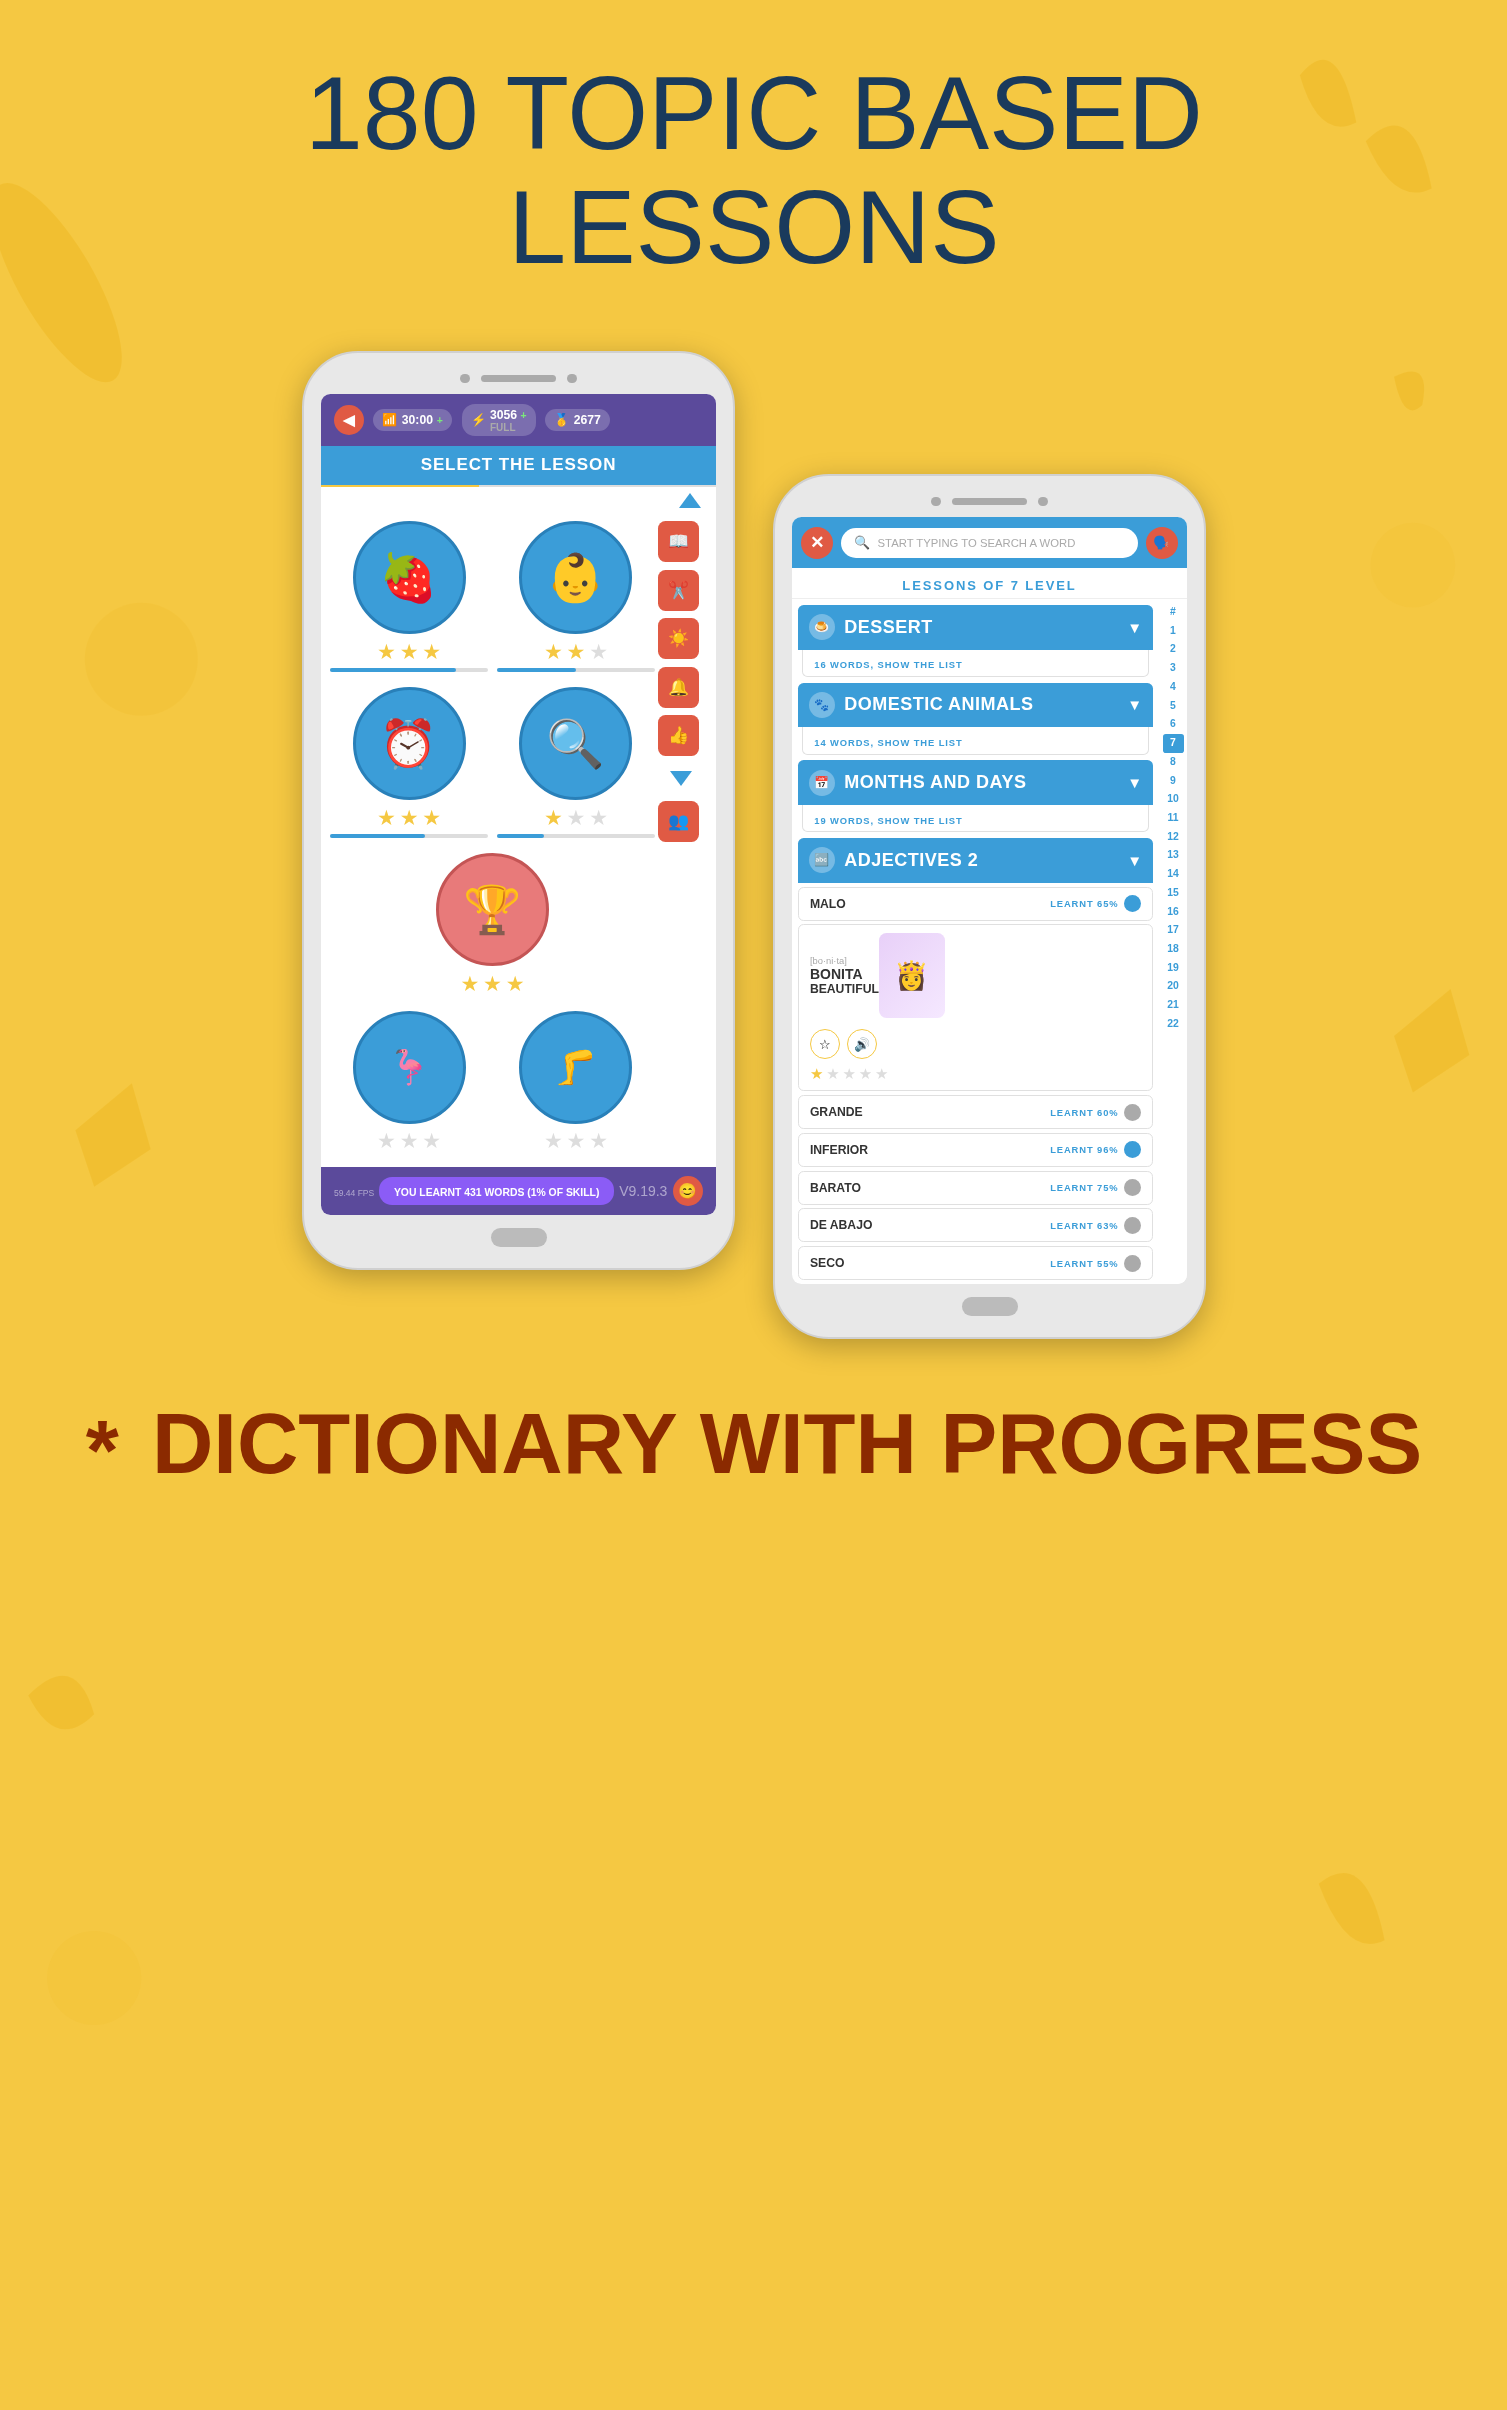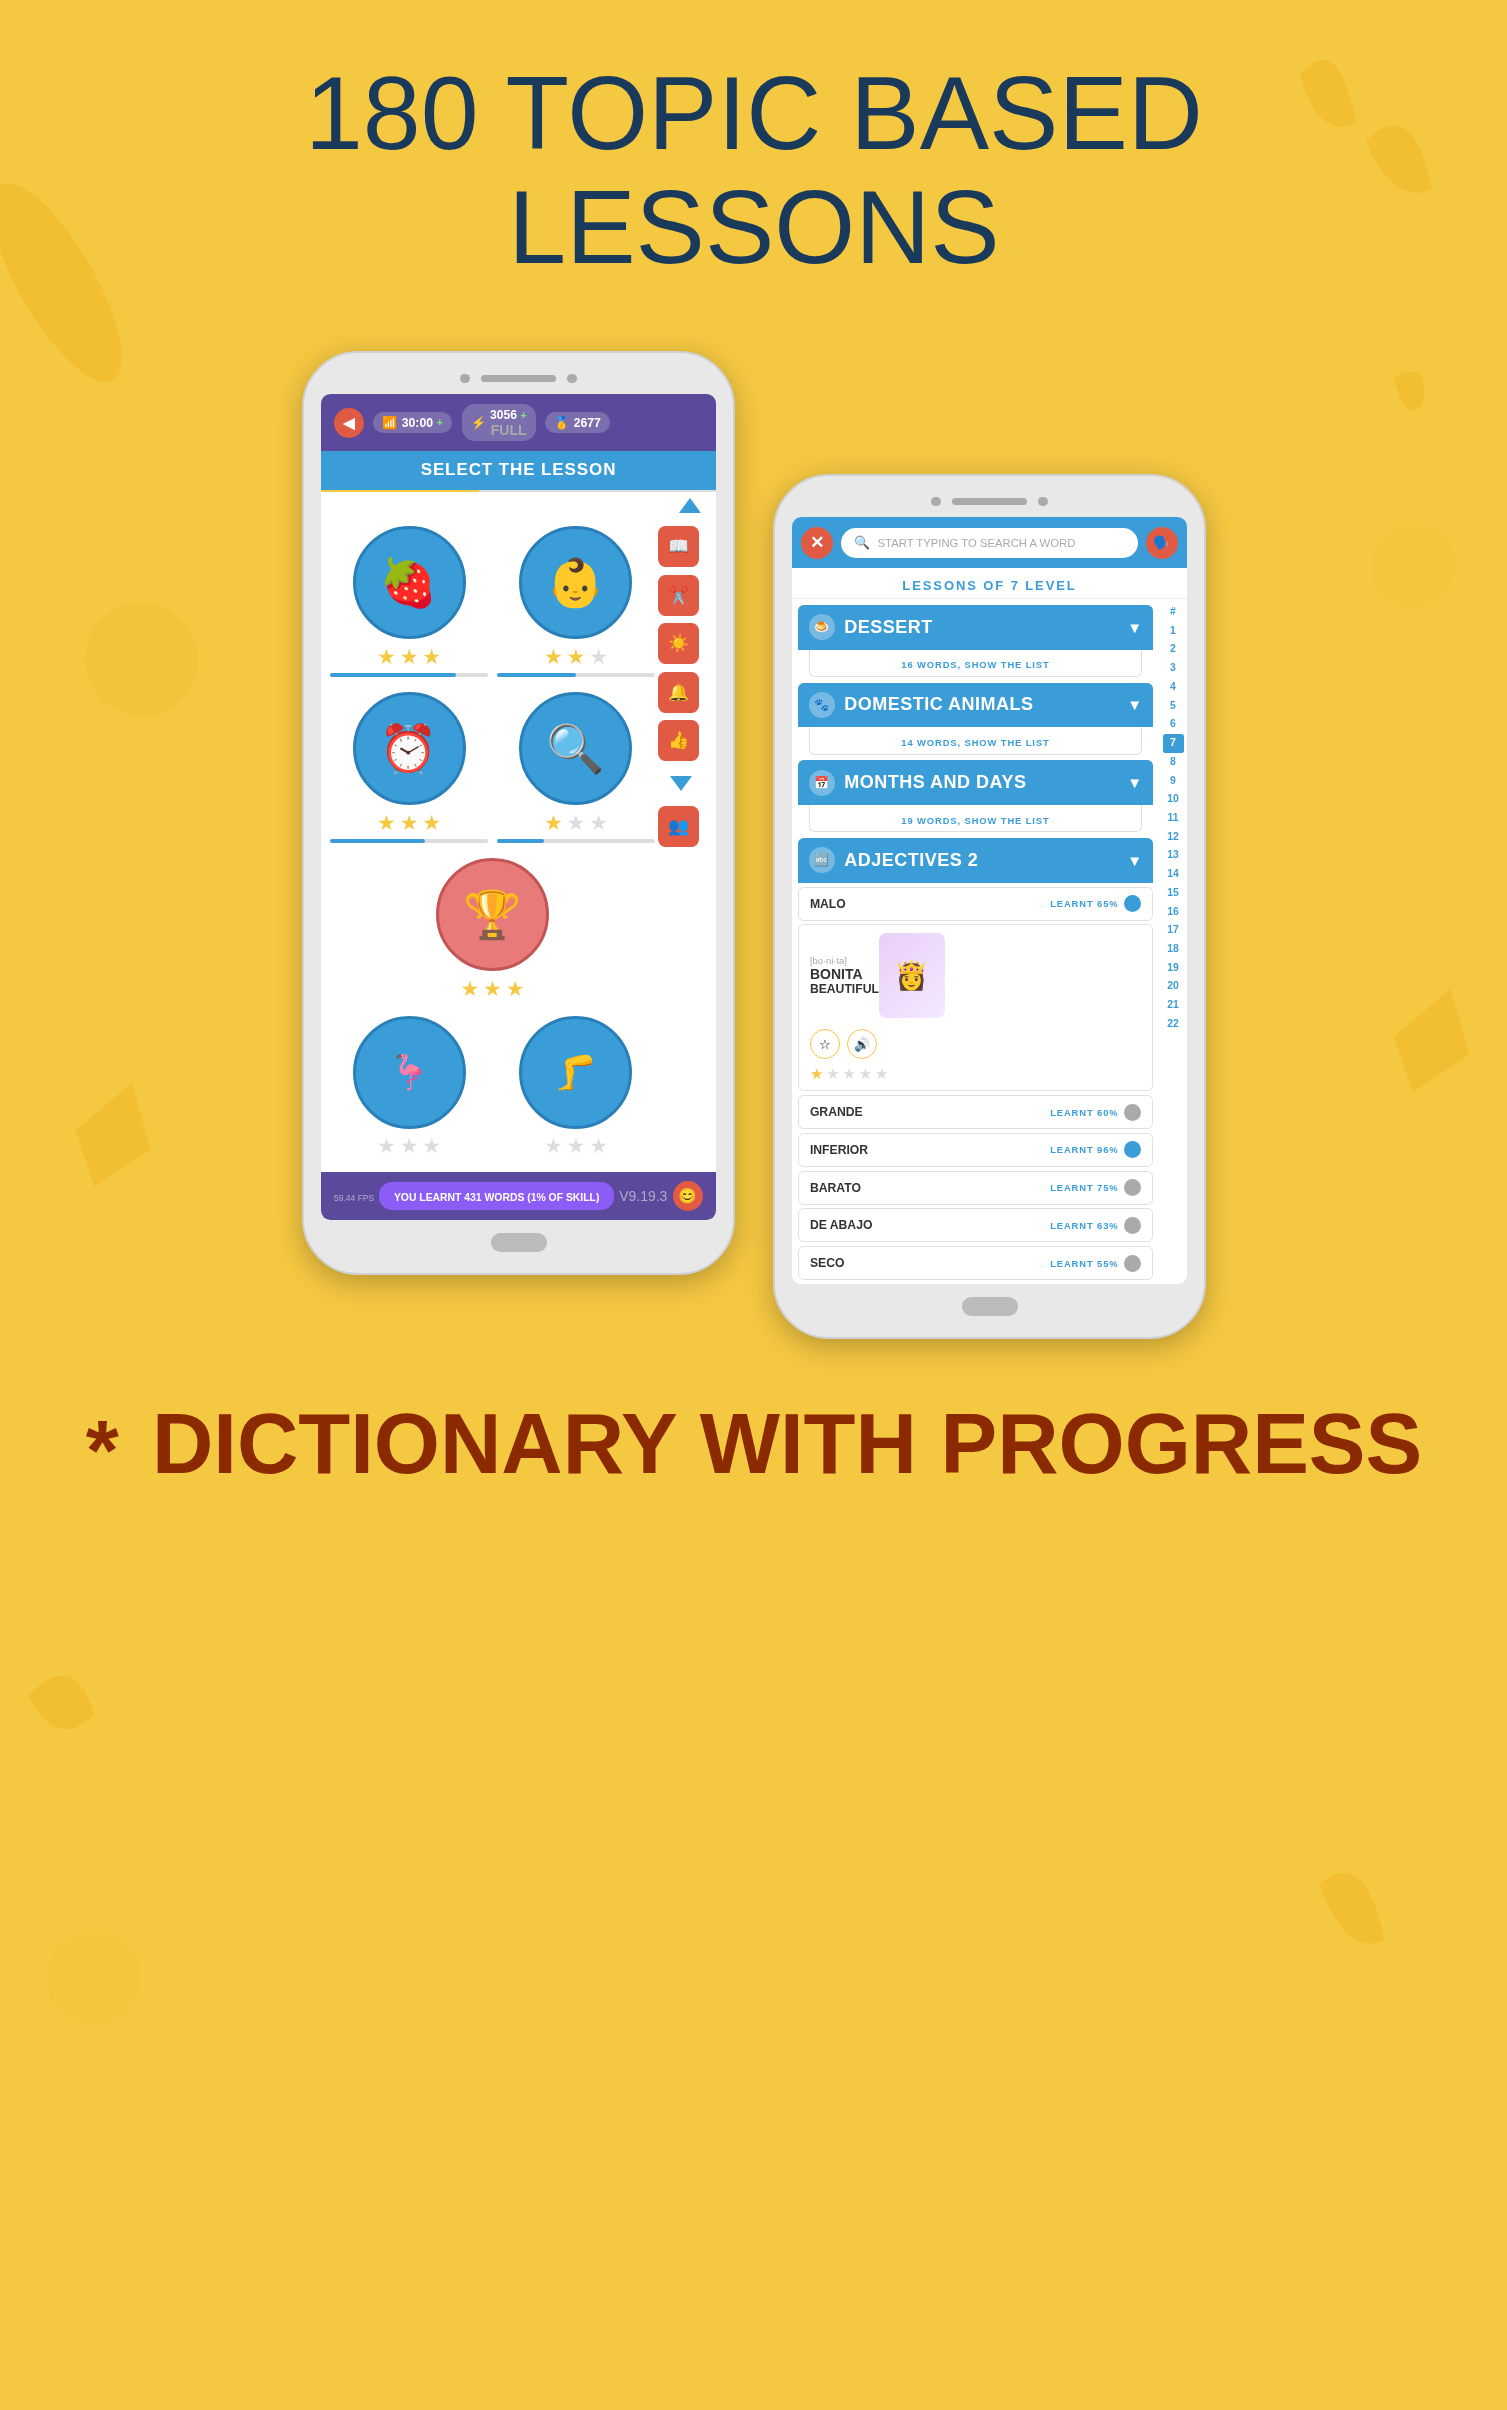--- a/index.html
+++ b/index.html
@@ -125,24 +125,24 @@
       padding: 3.8px 9.4px;
       color: white;
       font-size: 12.2px;
       font-weight: bold;
     }
     .stat-plus {
       color: #7be87b;
       font-size: 10.4px;
     }
     .full-badge {
-      font-size: 14px;
+      font-size: 10px;
       color: #aaa;
       display: block;
-      text-align: right;
+      text-align: left;
     }
 
     .select-lesson-bar {
       background: #3B9DD8;
       text-align: center;
       padding: 9.4px;
       color: white;
       font-size: 17px;
       font-weight: 900;
       letter-spacing: 0.9px;
@@ -343,26 +343,25 @@
       font-size: 18px;
       font-weight: 900;
       flex: 1;
       letter-spacing: 0.5px;
     }
     .lesson-section-arrow {
       color: white; font-size: 15px;
     }
     .lesson-section-sub {
       background: white;
-      margin: 0 17px;
+      margin: 0 10px;
       padding: 4.7px 11.3px;
       border-radius: 0 0 5.6px 5.6px;
       border: 0.9px solid #e0e0e0;
       border-top: none;
-      text-align: center;
     }
     .lesson-section-sub-text {
       color: #3B9DD8;
       font-size: 9.4px;
       font-weight: bold;
       letter-spacing: 0.9px;
     }
 
     
     .word-list {

